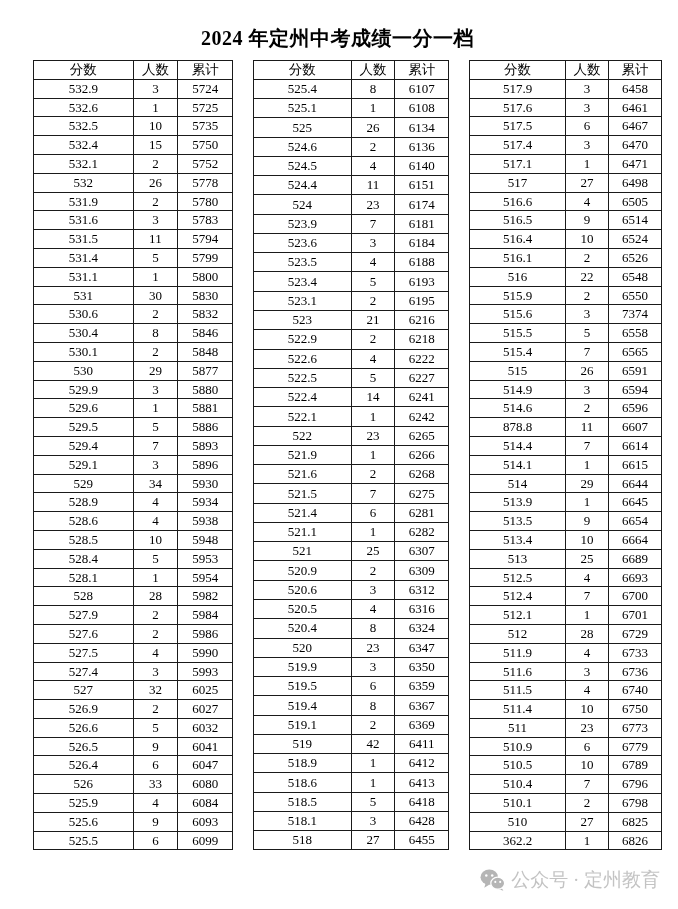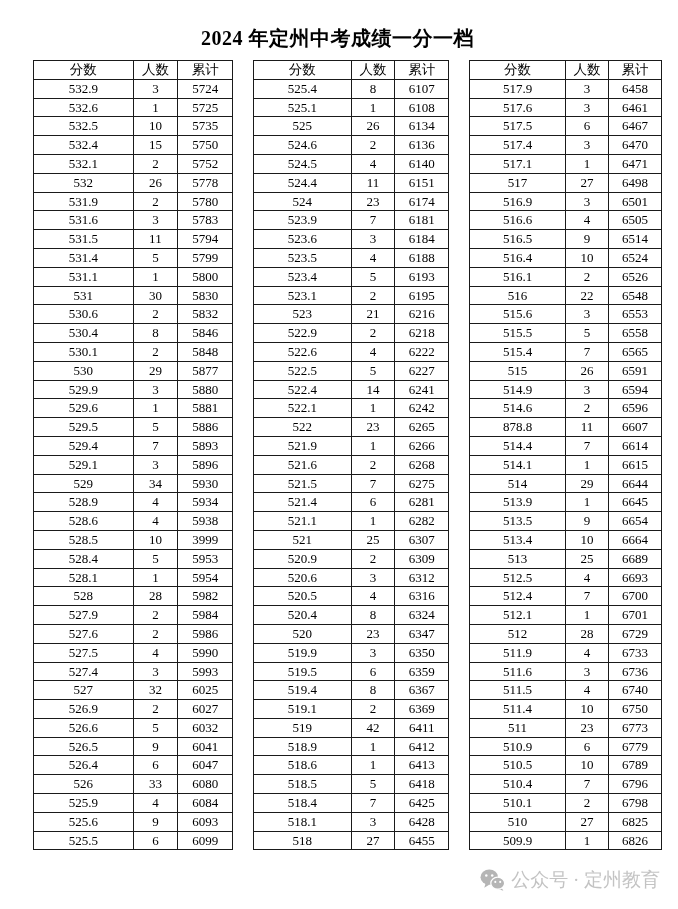--- a/index.html
+++ b/index.html
@@ -201,21 +201,21 @@
             <td>5934</td>
           </tr>
           <tr>
             <td>528.6</td>
             <td>4</td>
             <td>5938</td>
           </tr>
           <tr>
             <td>528.5</td>
             <td>10</td>
-            <td>3999</td>
+            <td>5948</td>
           </tr>
           <tr>
             <td>528.4</td>
             <td>5</td>
             <td>5953</td>
           </tr>
           <tr>
             <td>528.1</td>
             <td>1</td>
             <td>5954</td>
@@ -490,25 +490,20 @@
             <td>518.6</td>
             <td>1</td>
             <td>6413</td>
           </tr>
           <tr>
             <td>518.5</td>
             <td>5</td>
             <td>6418</td>
           </tr>
           <tr>
-            <td>518.4</td>
-            <td>7</td>
-            <td>6425</td>
-          </tr>
-          <tr>
             <td>518.1</td>
             <td>3</td>
             <td>6428</td>
           </tr>
           <tr>
             <td>518</td>
             <td>27</td>
             <td>6455</td>
           </tr>
         </tbody>
@@ -551,25 +546,20 @@
             <td>517.1</td>
             <td>1</td>
             <td>6471</td>
           </tr>
           <tr>
             <td>517</td>
             <td>27</td>
             <td>6498</td>
           </tr>
           <tr>
-            <td>516.9</td>
-            <td>3</td>
-            <td>6501</td>
-          </tr>
-          <tr>
             <td>516.6</td>
             <td>4</td>
             <td>6505</td>
           </tr>
           <tr>
             <td>516.5</td>
             <td>9</td>
             <td>6514</td>
           </tr>
           <tr>
@@ -581,23 +571,28 @@
             <td>516.1</td>
             <td>2</td>
             <td>6526</td>
           </tr>
           <tr>
             <td>516</td>
             <td>22</td>
             <td>6548</td>
           </tr>
           <tr>
+            <td>515.9</td>
+            <td>2</td>
+            <td>6550</td>
+          </tr>
+          <tr>
             <td>515.6</td>
             <td>3</td>
-            <td>6553</td>
+            <td>7374</td>
           </tr>
           <tr>
             <td>515.5</td>
             <td>5</td>
             <td>6558</td>
           </tr>
           <tr>
             <td>515.4</td>
             <td>7</td>
             <td>6565</td>
@@ -721,21 +716,21 @@
             <td>510.1</td>
             <td>2</td>
             <td>6798</td>
           </tr>
           <tr>
             <td>510</td>
             <td>27</td>
             <td>6825</td>
           </tr>
           <tr>
-            <td>509.9</td>
+            <td>362.2</td>
             <td>1</td>
             <td>6826</td>
           </tr>
         </tbody>
       </table>
   </div>
 
   <div class="watermark">
     <svg class="wechat-icon" width="25" height="22" viewBox="0 0 25 22" aria-hidden="true">
       <path d="M5.6 14.2 L4.3 18.8 L9.6 15.6 Z" fill="#b5b5b5"></path>

